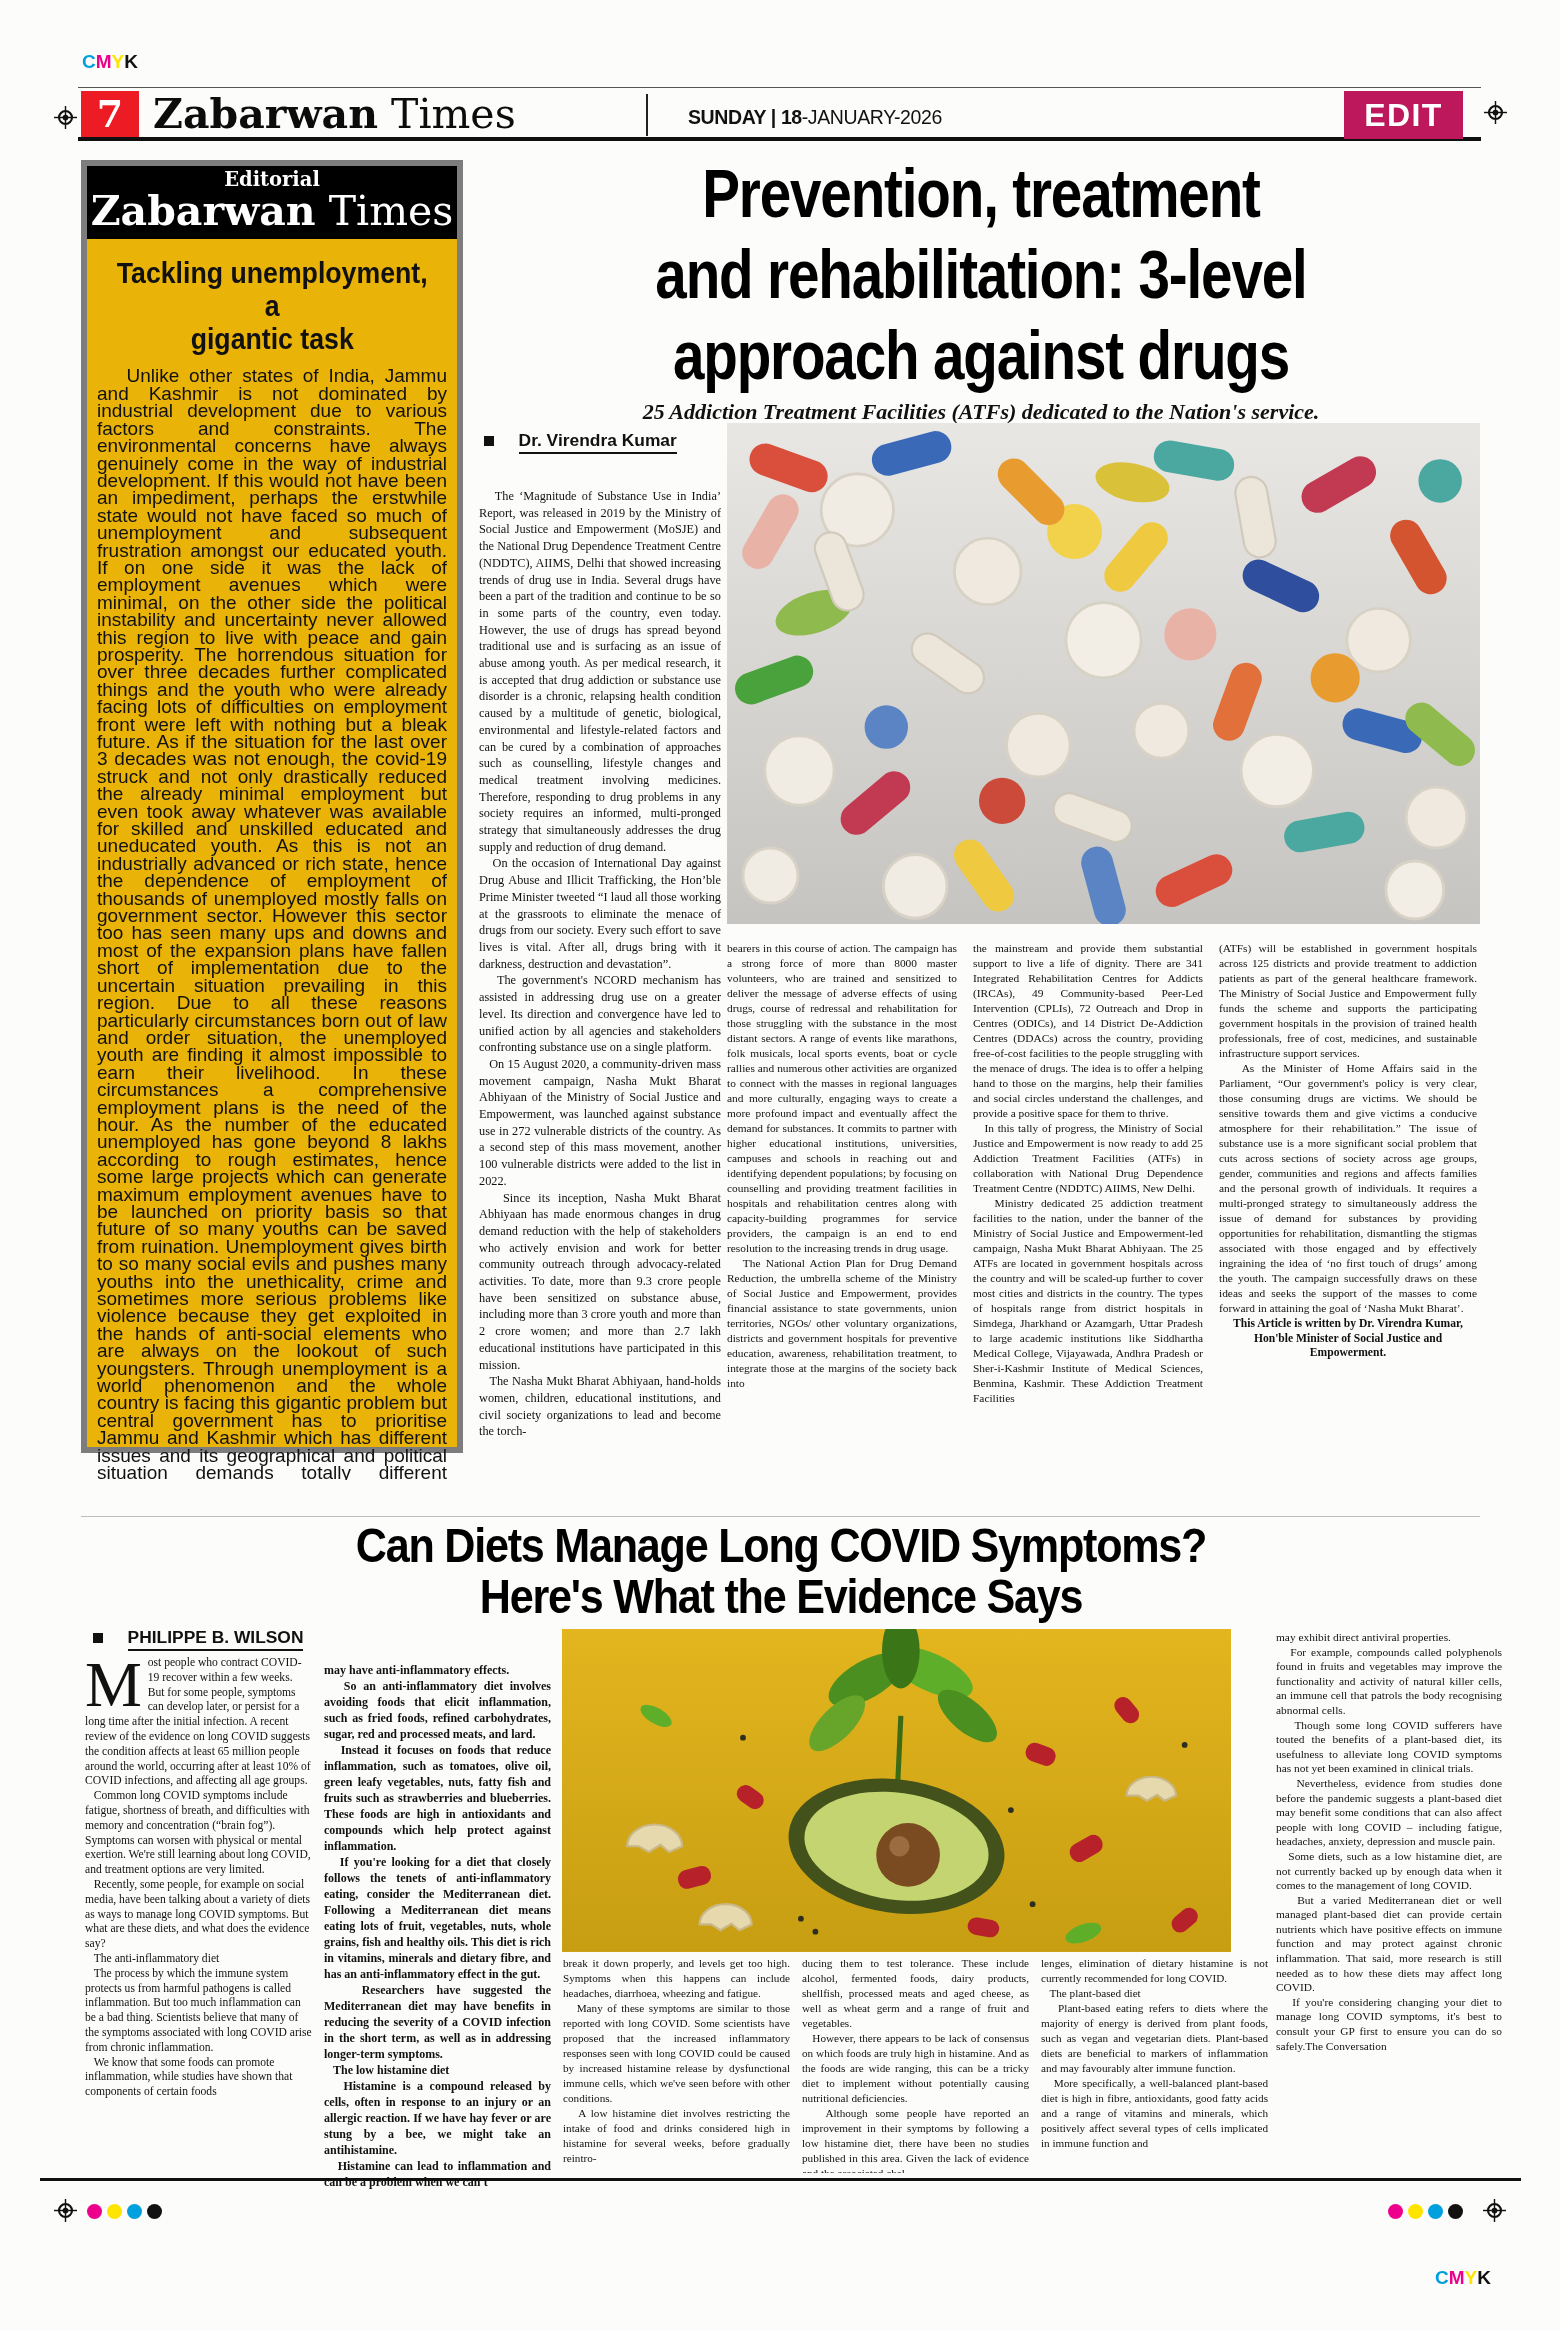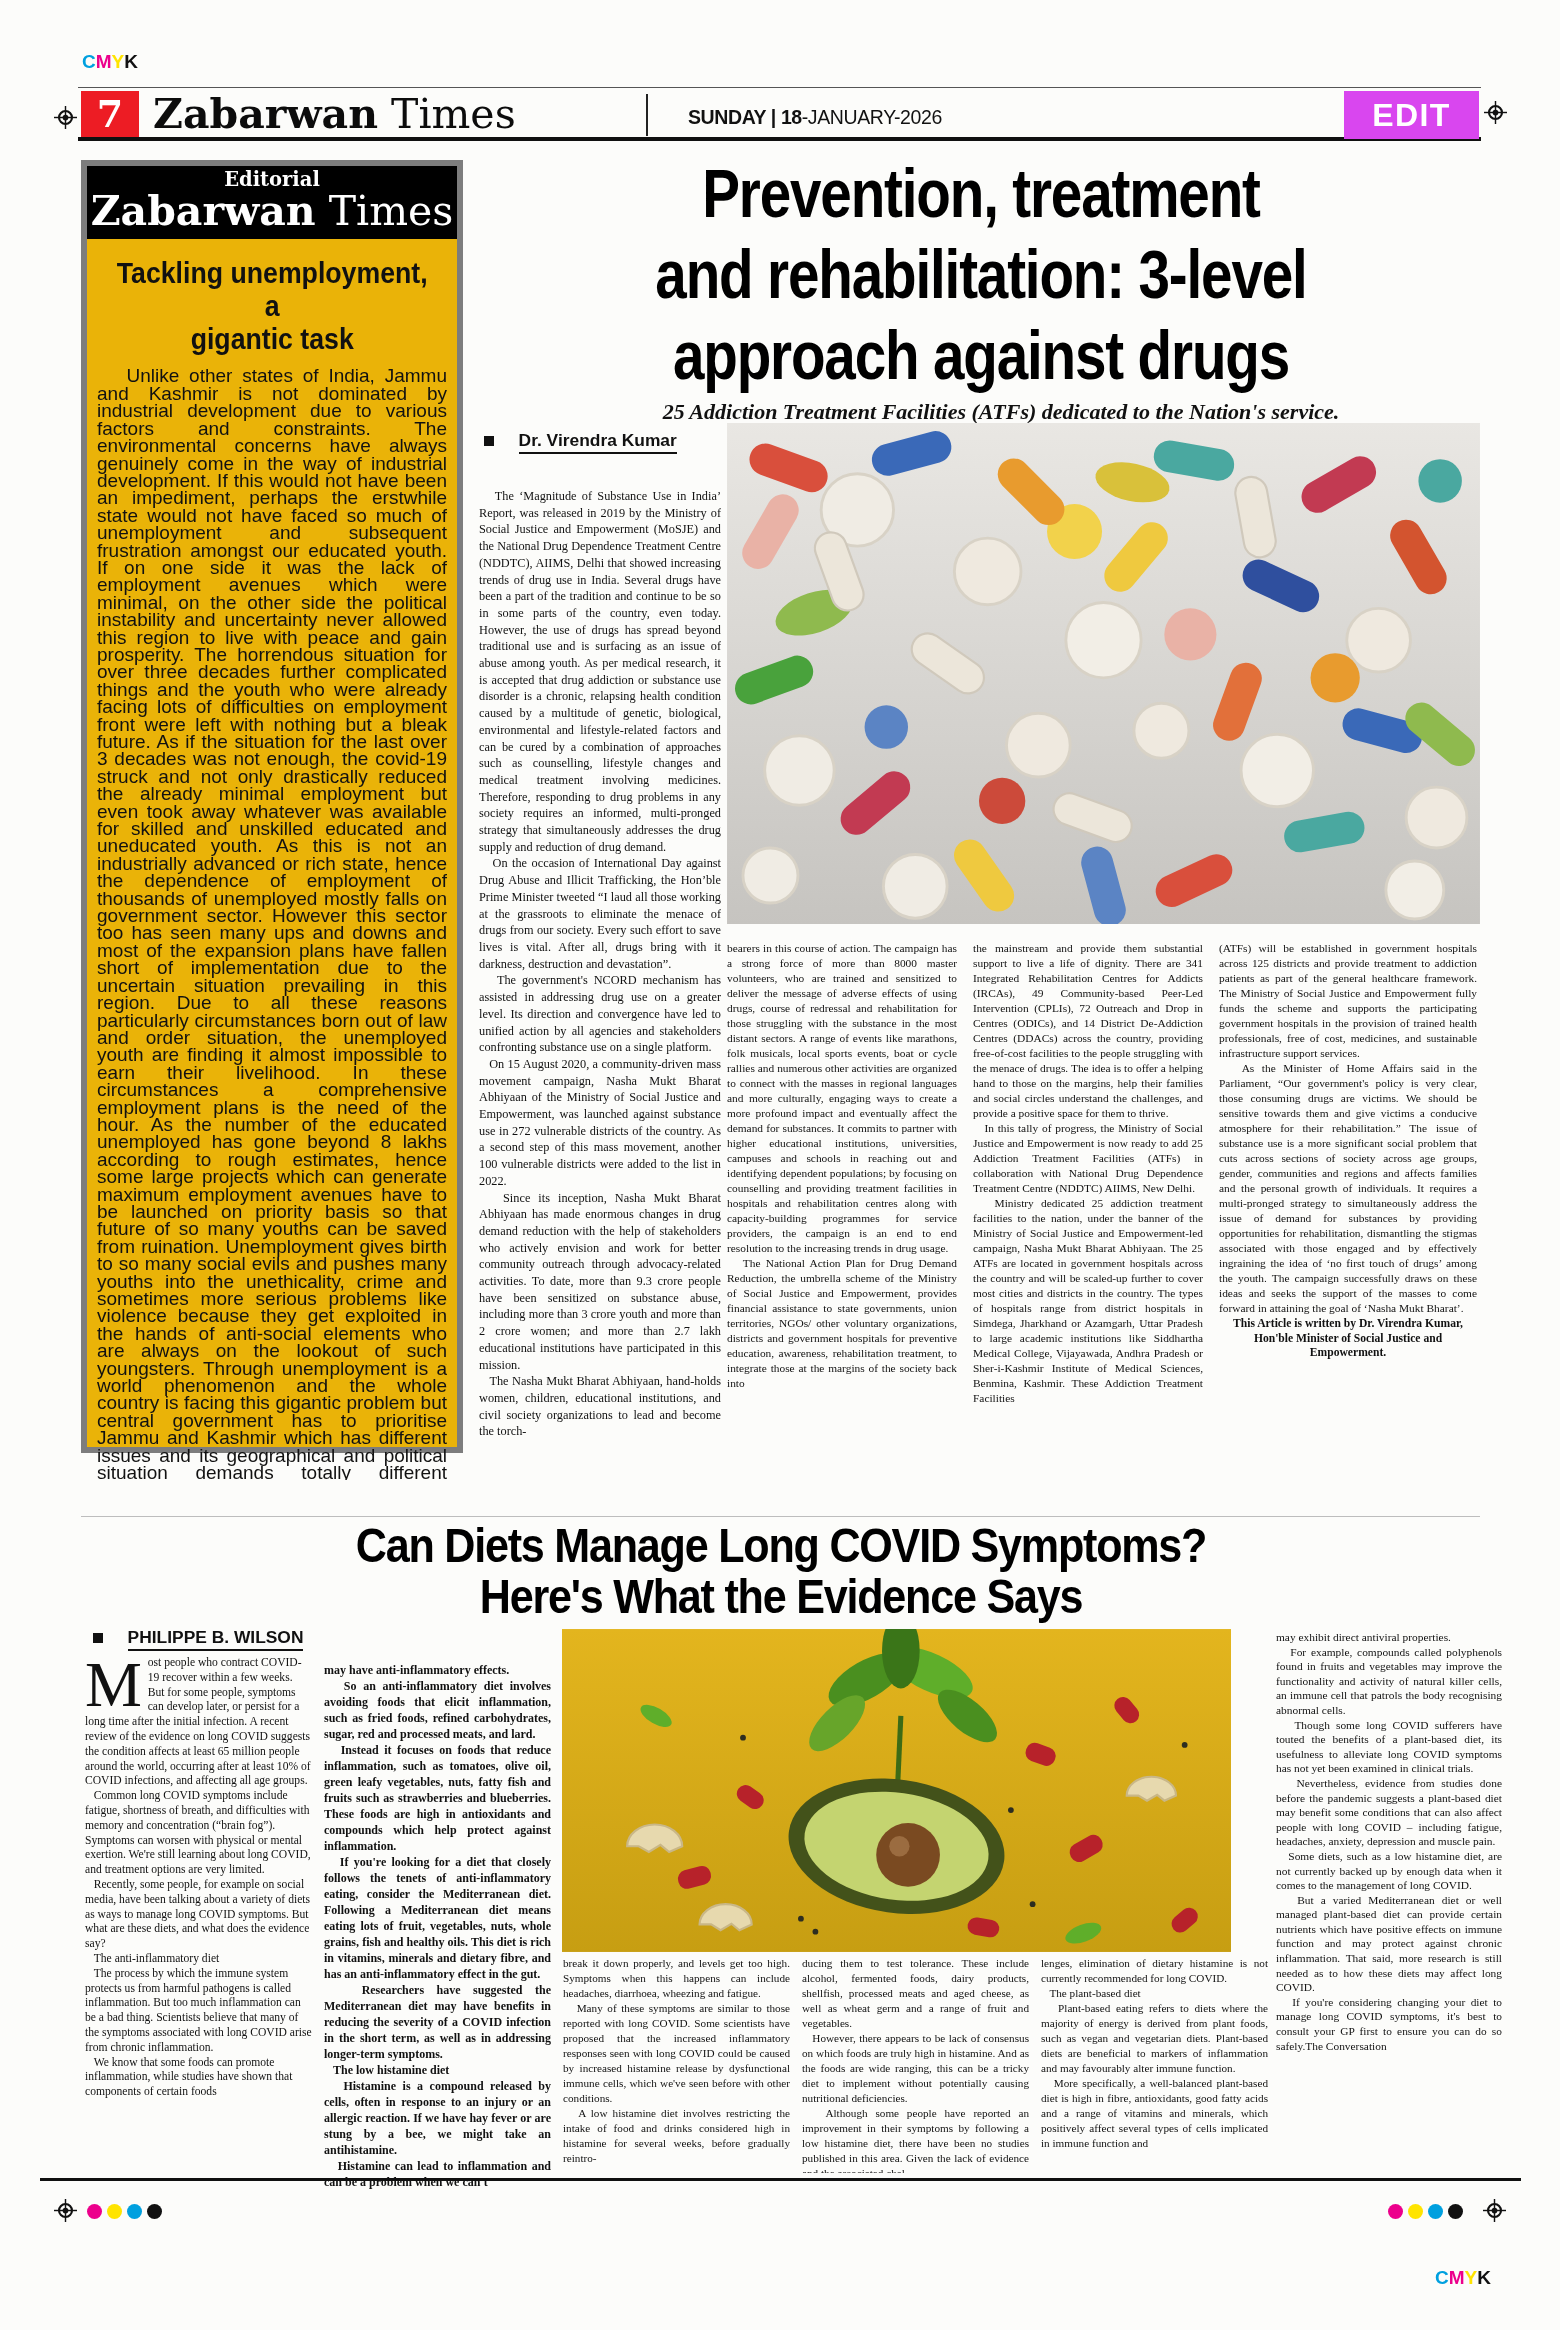--- a/index.html
+++ b/index.html
@@ -15,40 +15,40 @@
   
   .top-rule{left:78px;top:87px;width:1403px;height:1.4px;background:#555;}
   .thick-rule{left:78px;top:137px;width:1403px;height:3.6px;background:#101010;}
   .pagenum-box{left:81px;top:91px;width:58px;height:46px;background:#ed1c24;color:#fff;
     font-family:"DejaVu Serif",serif;font-weight:bold;font-size:38px;text-align:center;line-height:46px;}
   .masthead{left:153px;top:93px;font-family:"DejaVu Serif",serif;font-size:41px;line-height:43px;color:#0c0c0c;white-space:nowrap;}
   .masthead .mb{font-weight:bold;}
   .mast-divider{left:646px;top:94px;width:2.2px;height:42px;background:#222;}
   .date-line{left:688px;top:106px;font-family:"Liberation Sans",sans-serif;font-size:19.5px;letter-spacing:-0.4px;white-space:nowrap;}
   .date-line .b{font-weight:bold;}
-  .edit-box{left:1344px;top:91px;width:135px;height:48px;background:#d946ef;color:#fff;
+  .edit-box{left:1344px;top:91px;width:119px;height:48px;background:#be185d;color:#fff;
     font-family:"Liberation Sans",sans-serif;font-weight:900;font-size:32px;text-align:center;line-height:48px;letter-spacing:1.4px;}
 
   
   .ed-box{left:81px;top:160px;width:382px;height:1293px;border:6.5px solid #7d7d7d;background:#eab308;box-sizing:border-box;}
   .ed-banner{background:#000;color:#fff;text-align:center;padding:4.3px 0 7.2px 0;}
   .ed-kicker{font-family:"DejaVu Serif",serif;font-weight:bold;font-size:19.5px;line-height:20px;}
   .ed-brand{font-family:"DejaVu Serif",serif;font-size:41px;line-height:42px;white-space:nowrap;}
   .ed-brand .mb{font-weight:bold;}
   .ed-headline{margin:17.4px 5.8px 0 5.8px;text-align:center;font-family:"Liberation Sans",sans-serif;
     font-weight:bold;font-size:29px;line-height:33px;white-space:pre-line;transform:scaleX(0.92);transform-origin:50% 0;}
   .ed-body{margin:11.6px 10px 0 10px;height:1113px;overflow:hidden;text-align:justify;
     font-family:"Liberation Sans",sans-serif;font-stretch:condensed;font-size:19px;line-height:17.4px;white-space:pre-wrap;}
 
   
   .big-head{font-family:"Liberation Sans",sans-serif;font-weight:900;color:#000;text-align:center;
     white-space:pre-line;letter-spacing:-1.4px;transform:scaleX(0.82);transform-origin:50% 0;}
   .drug-head{left:478px;top:153px;width:1006px;font-size:69px;line-height:81px;}
   .covid-head{left:109px;top:1520px;width:1344px;font-size:49px;line-height:51px;transform:scaleX(0.88);}
-  .drug-sub{left:498px;top:399px;width:1006px;text-align:center;font-family:"Liberation Serif",serif;
+  .drug-sub{left:478px;top:399px;width:1006px;text-align:center;font-family:"Liberation Serif",serif;
     font-style:italic;font-weight:bold;font-size:22px;}
 
   
   .byline{font-family:"Liberation Sans",sans-serif;font-weight:bold;font-size:17.4px;white-space:nowrap;}
   .byline .nm{border-bottom:2.2px solid #111;padding-bottom:2.2px;}
   .sq{display:inline-block;width:10px;height:10px;background:#111;margin-right:24.6px;vertical-align:middle;}
 
   
   .jtext{text-align:justify;white-space:pre-wrap;overflow:hidden;}
   .drug-c1{left:479px;top:460px;width:242px;height:1018px;font-size:12.3px;line-height:16.7px;margin-top:28px;}

